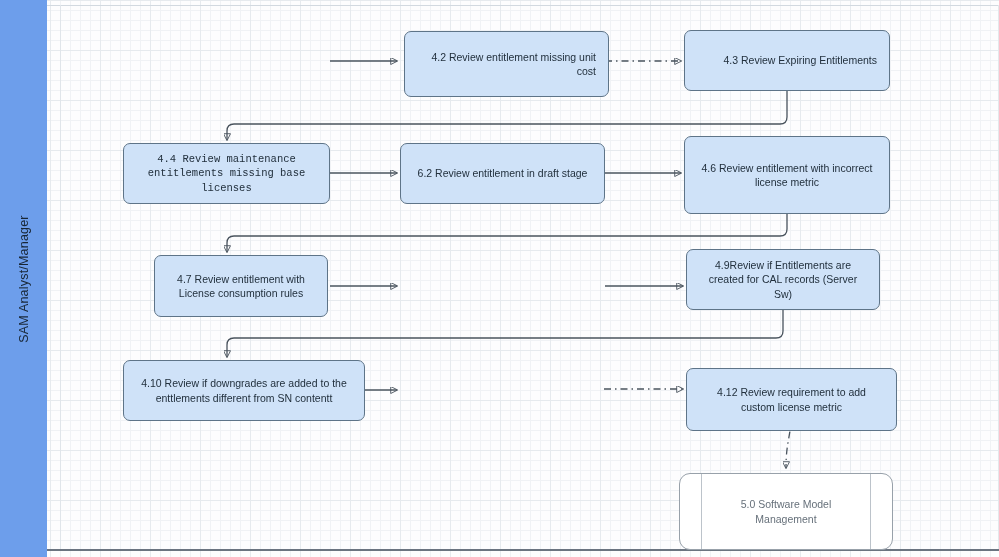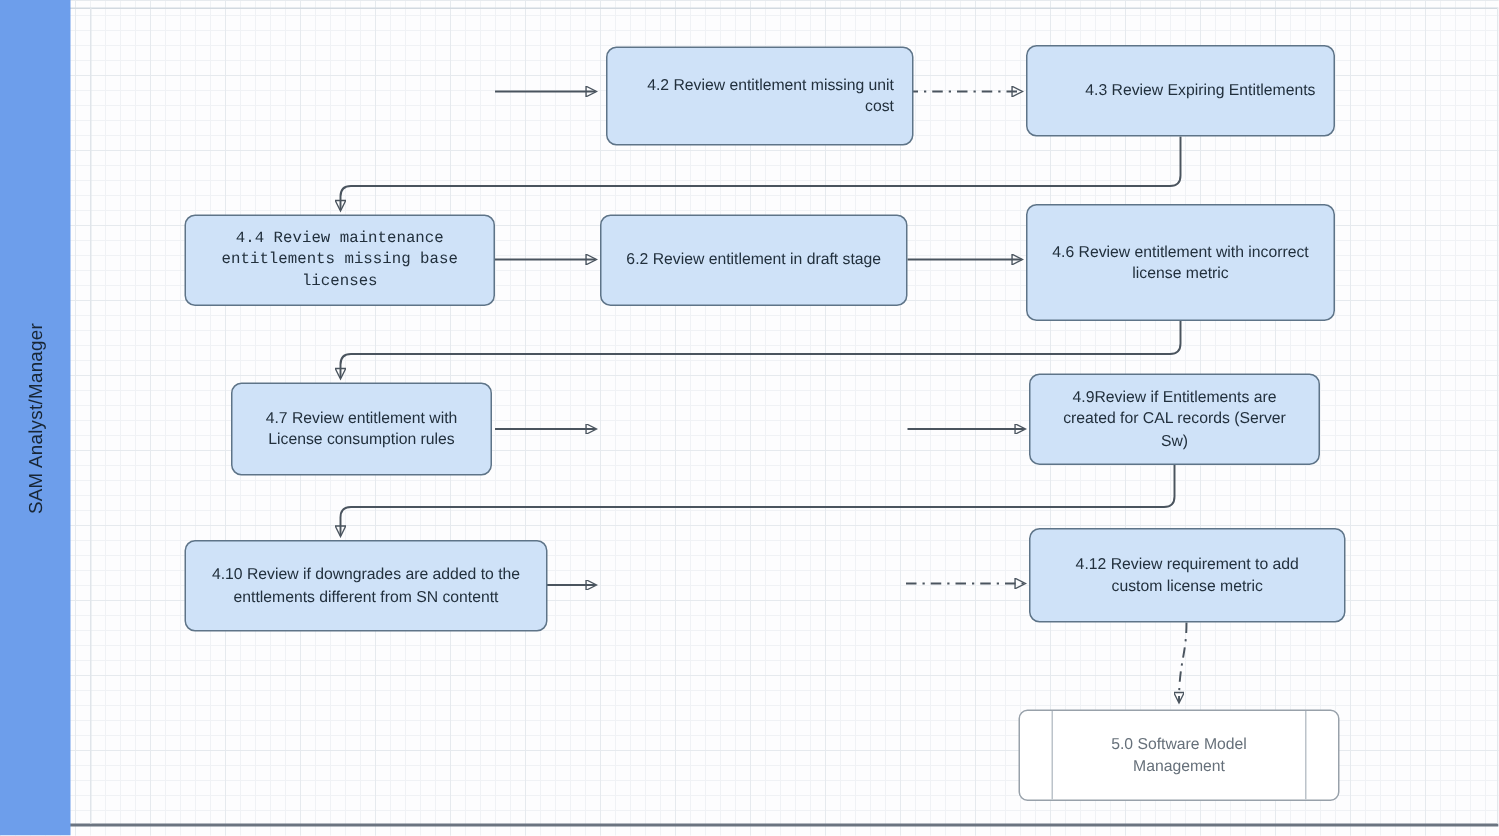--- a/index.html
+++ b/index.html
@@ -119,23 +119,23 @@
   <div class="node" style="left:137px;top:255px;width:174px;height:62px;margin-left:17px;">
     <span>4.7 Review entitlement with License consumption rules</span>
   </div>
   <div class="node" style="left:686px;top:249px;width:194px;height:61px;">
     <span>4.9Review if Entitlements are created for CAL records (Server Sw)</span>
   </div>
 
   <div class="node" style="left:123px;top:360px;width:242px;height:61px;">
     <span>4.10  Review if downgrades are added to the enttlements different from SN contentt</span>
   </div>
-  <div class="node" style="left:686px;top:352px;width:211px;height:63px;">
+  <div class="node" style="left:686px;top:368px;width:211px;height:63px;">
     <span>4.12 Review requirement to add custom license metric</span>
   </div>
 
-  <div class="subprocess" style="left:679px;top:473px;width:214px;height:61px;">
+  <div class="subprocess" style="left:679px;top:473px;width:214px;height:77px;border-radius:11px;">
     <span class="sub-bar left"></span>
     <span class="sub-bar right"></span>
     <span>5.0 Software Model Management</span>
   </div>
 
 </div>
 
 </body></html>

